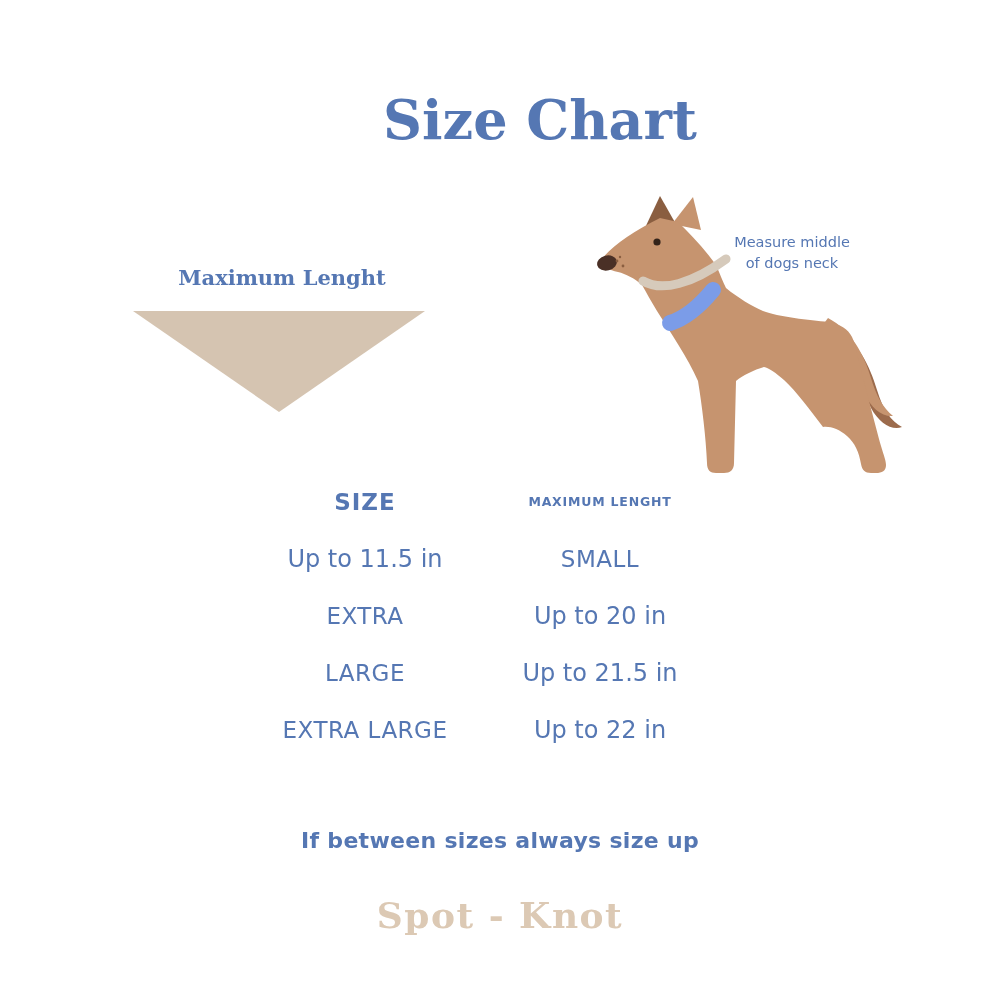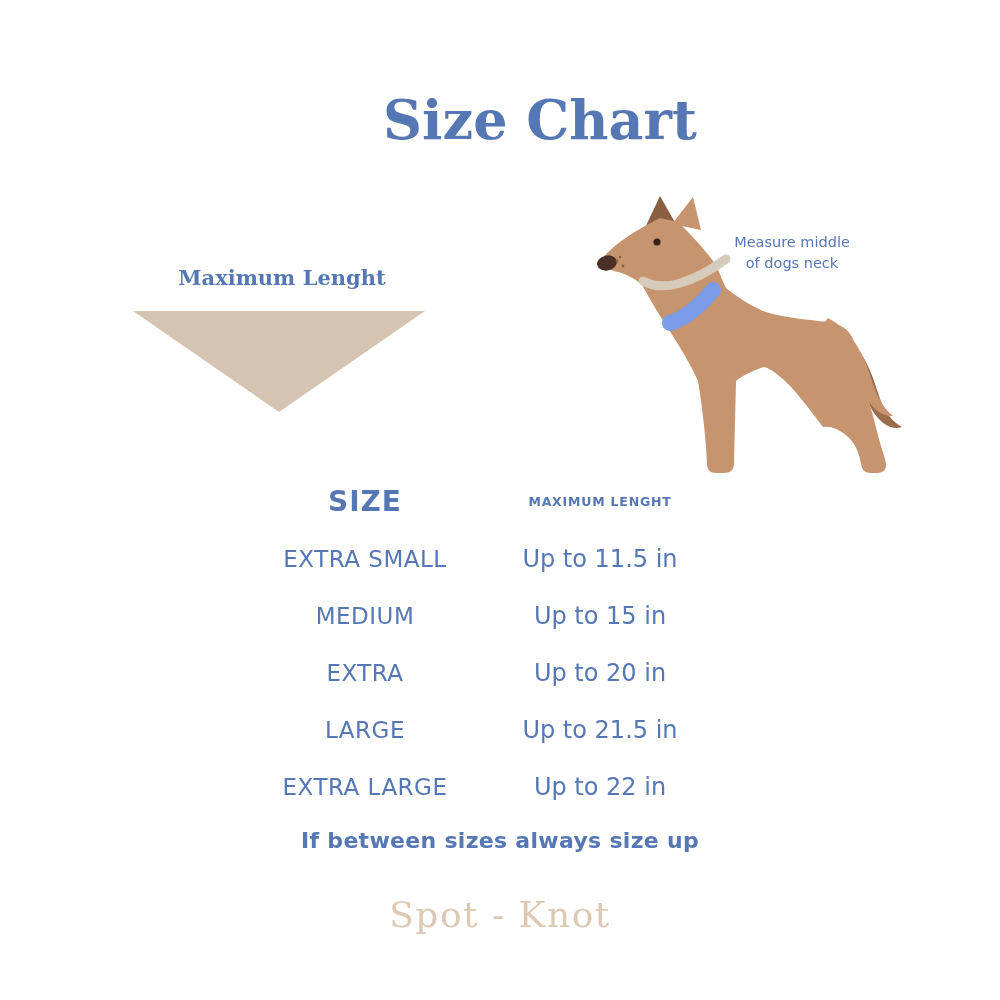--- a/index.html
+++ b/index.html
@@ -19,31 +19,31 @@
   .dog{position:absolute;top:180px;left:580px;}
   .annotation{
     position:absolute;top:232px;left:697px;width:190px;text-align:center;
     font-size:14.5px;font-weight:normal;color:#5577b3;line-height:21px;
   }
   .size-table{
     position:absolute;top:473px;left:230px;
     display:grid;grid-template-columns:270px 200px;grid-auto-rows:57px;
   }
   .cell{display:flex;align-items:center;justify-content:center;color:#5577b3;white-space:nowrap;}
-  .h-size{font-weight:bold;font-size:28px;letter-spacing:1px;}
+  .h-size{font-weight:bold;font-size:23px;letter-spacing:1px;}
   .h-max{font-weight:bold;font-size:12.5px;letter-spacing:0.8px;}
   .c-size{font-size:23px;letter-spacing:0.5px;}
   .c-val{font-size:24px;}
   .note{
     position:absolute;top:828px;left:0;width:1000px;text-align:center;
     font-size:22px;font-weight:bold;color:#5577b3;letter-spacing:0.3px;
   }
   .brand{
     position:absolute;top:894px;left:0;width:1000px;text-align:center;
-    font-family:"DejaVu Serif", serif;font-weight:normal;font-size:36px;
+    font-family:"DejaVu Serif", serif;font-weight:bold;font-size:36px;
     color:#dcc9b4;letter-spacing:1.5px;
   }
 </style>
 </head>
 <body>
 
 <div class="page">
 
   <div class="title">Size Chart</div>
 
@@ -108,25 +108,23 @@
 
   <div class="annotation">
     <div>Measure middle</div>
     <div>of dogs neck</div>
   </div>
 
   <div class="size-table">
     <div class="cell h-size">SIZE</div>
     <div class="cell h-max">MAXIMUM LENGHT</div>
 
-    <div class="cell c-size">EXTRA SMALL</div>
     <div class="cell c-val">Up to 11.5 in</div>
 
-    <div class="cell c-size">MEDIUM</div>
-    <div class="cell c-val">Up to 15 in</div>
+    <div class="cell c-size">SMALL</div>
 
     <div class="cell c-size">EXTRA</div>
     <div class="cell c-val">Up to 20 in</div>
 
     <div class="cell c-size">LARGE</div>
     <div class="cell c-val">Up to 21.5 in</div>
 
     <div class="cell c-size">EXTRA LARGE</div>
     <div class="cell c-val">Up to 22 in</div>
   </div>

